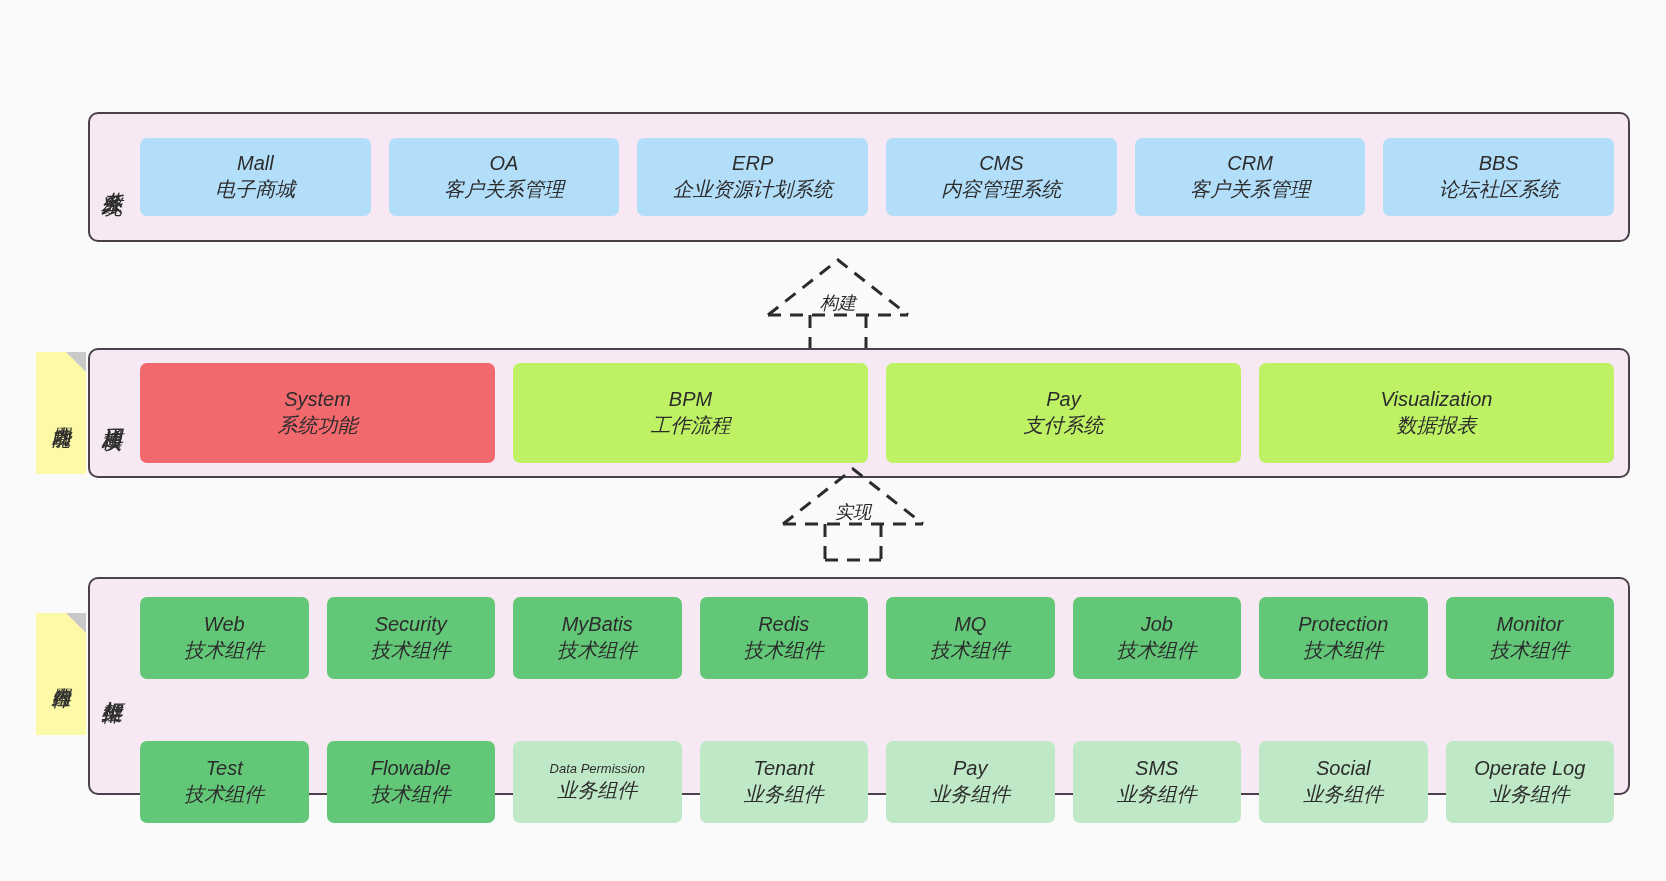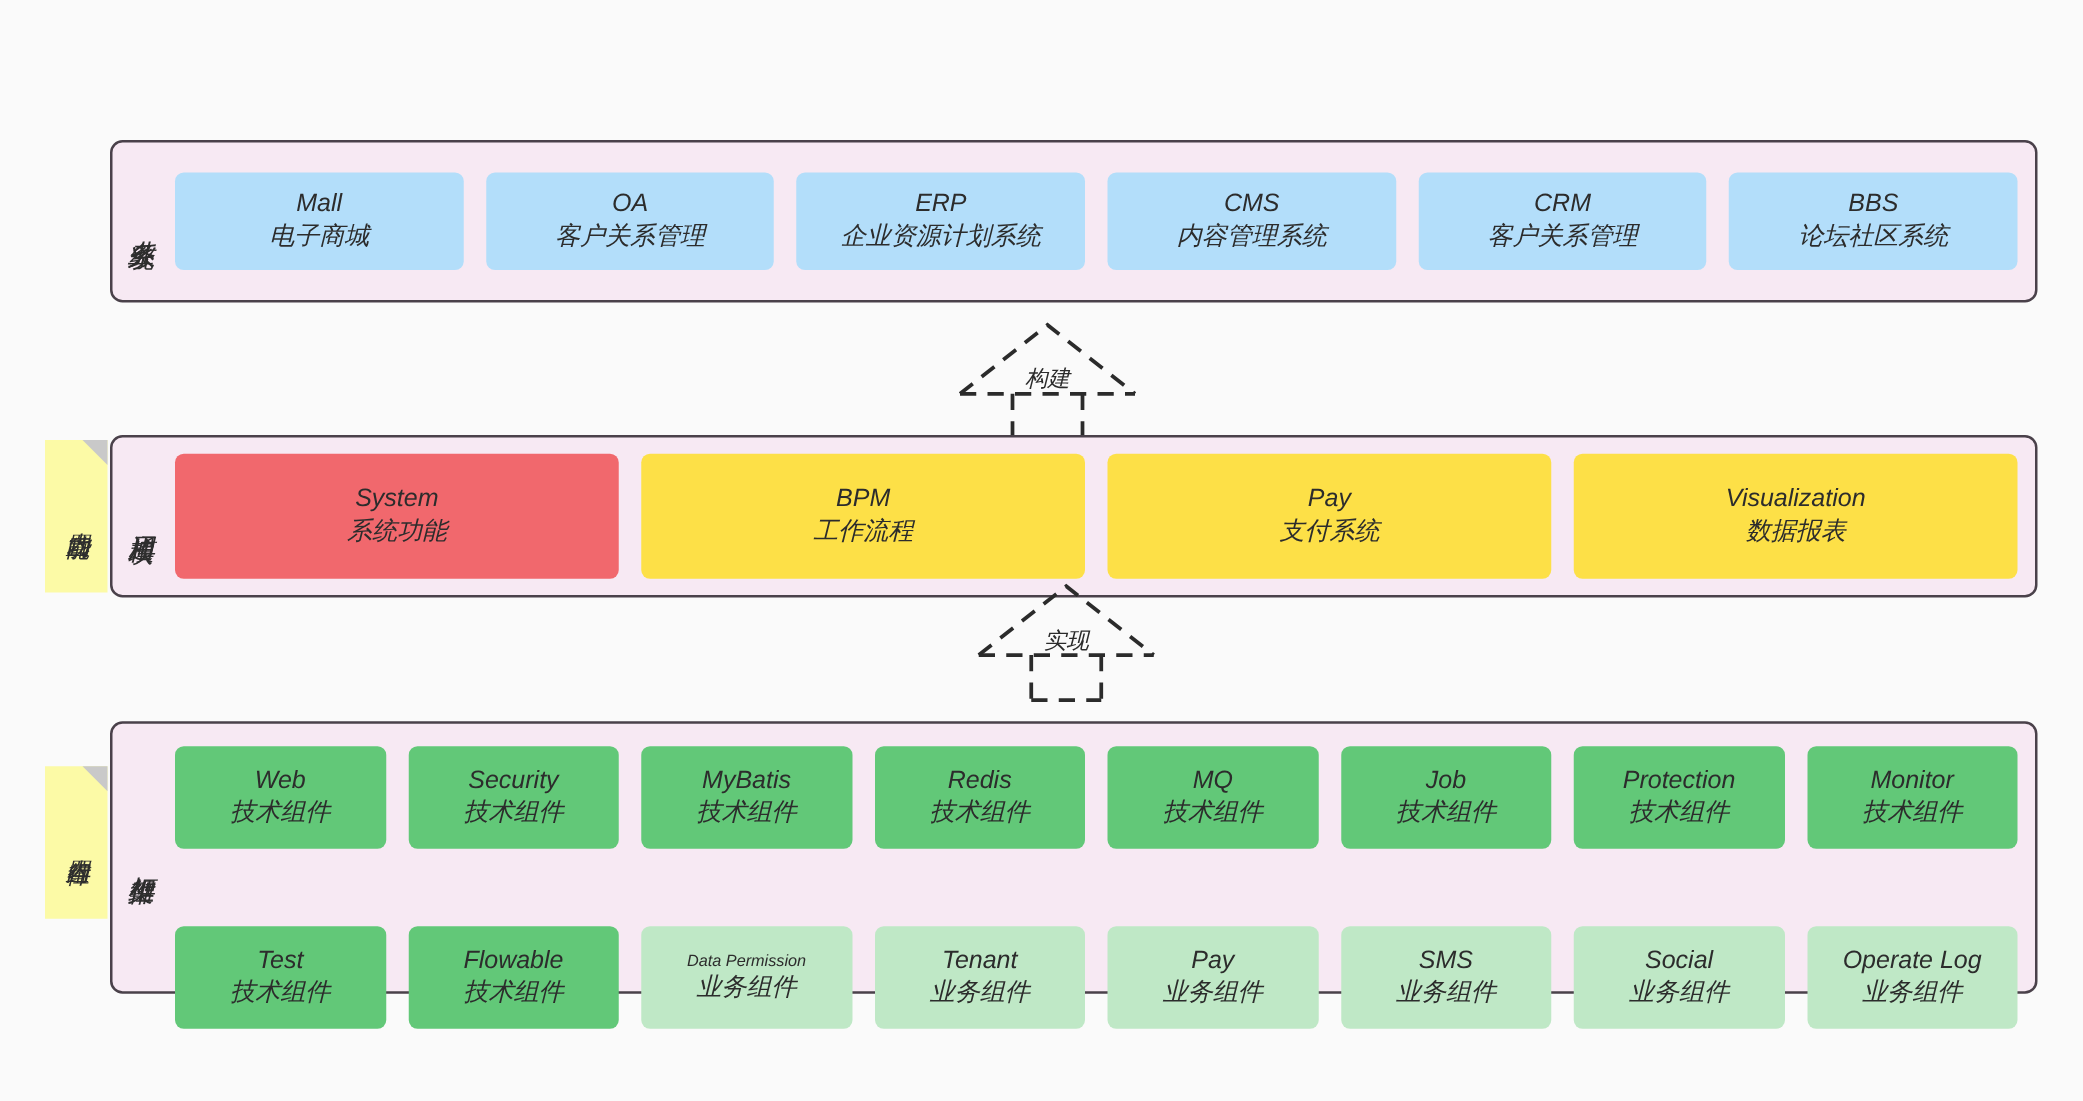--- a/index.html
+++ b/index.html
@@ -85,21 +85,21 @@
     color: #2c2c2c;
   }
   .card .cn {
     font-size: 20px;
     color: #2c2c2c;
   }
   .card.multi .en { font-size: 13px; }
 
   .card.blue   { background: #b3defa; }
   .card.red    { background: #f1686d; }
-  .card.pink   { background: #fde047; }
+  .card.pink   { background: #bef264; }
   .card.green  { background: #62c878; }
   .card.lgreen { background: #bfe8c6; }
 
   
   .h-biz   { height: 78px; }
   .h-mod   { height: 100px; }
   .h-fw    { height: 82px; margin-top: 48px; }
 
   
   #layer-business {

